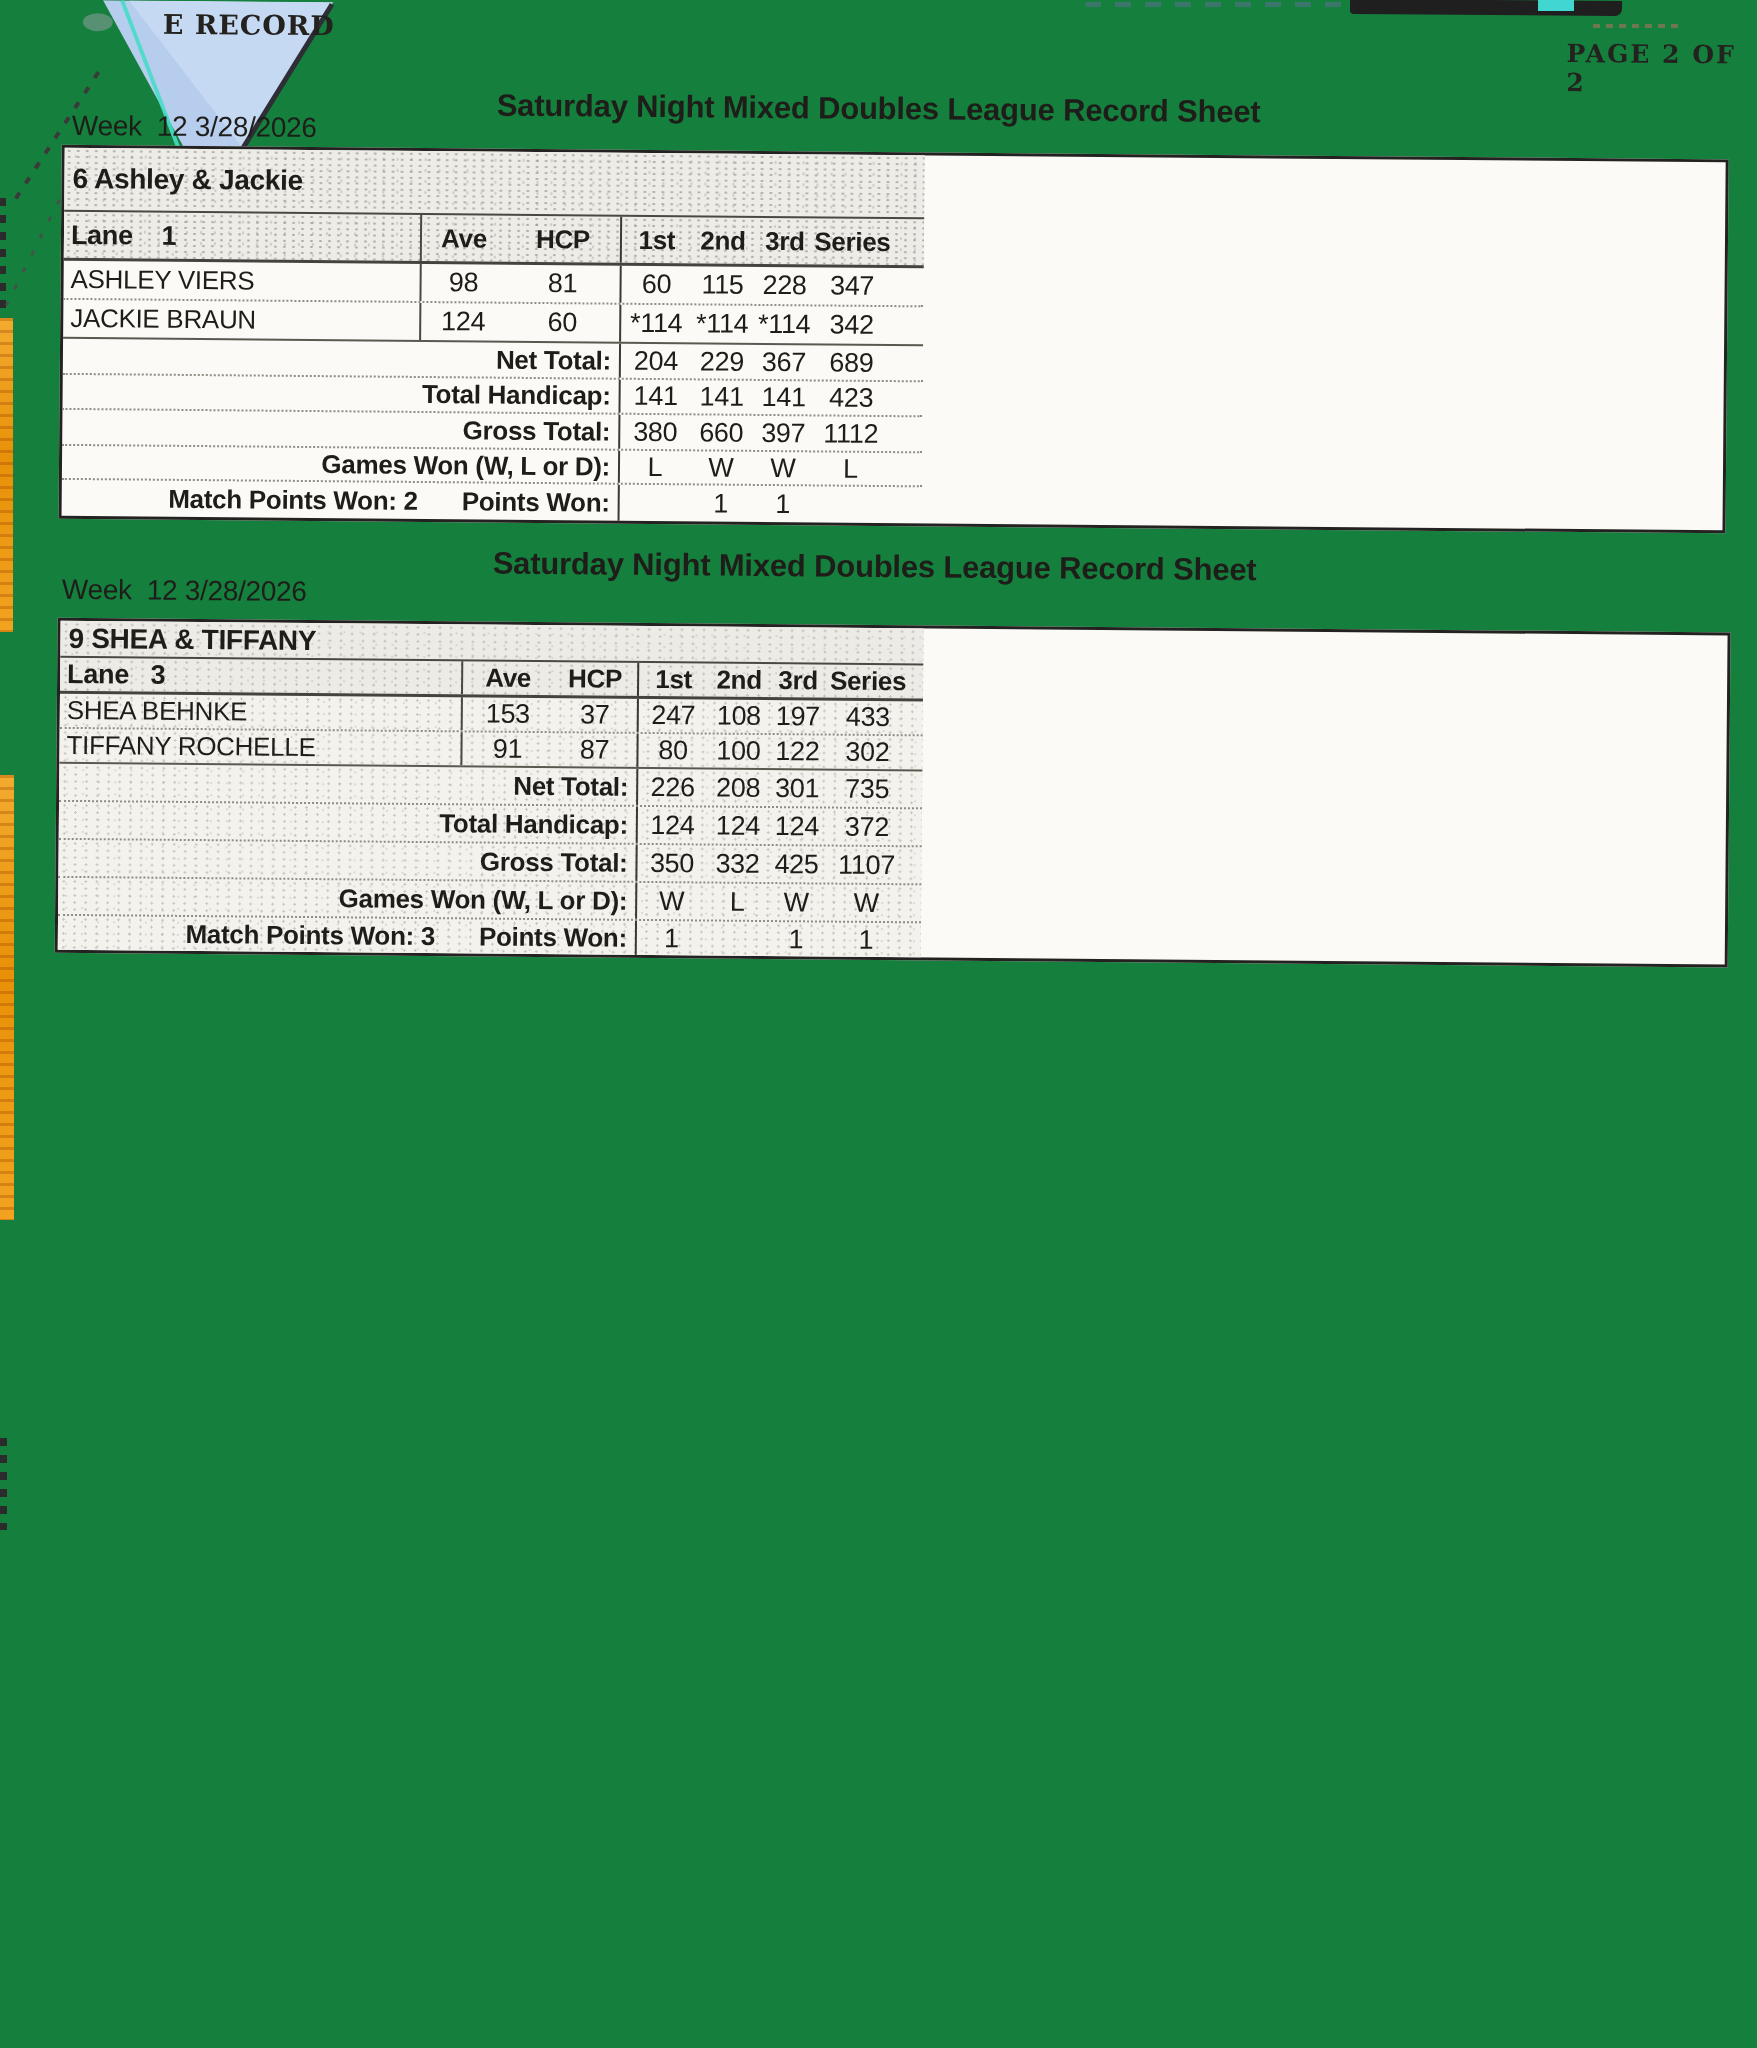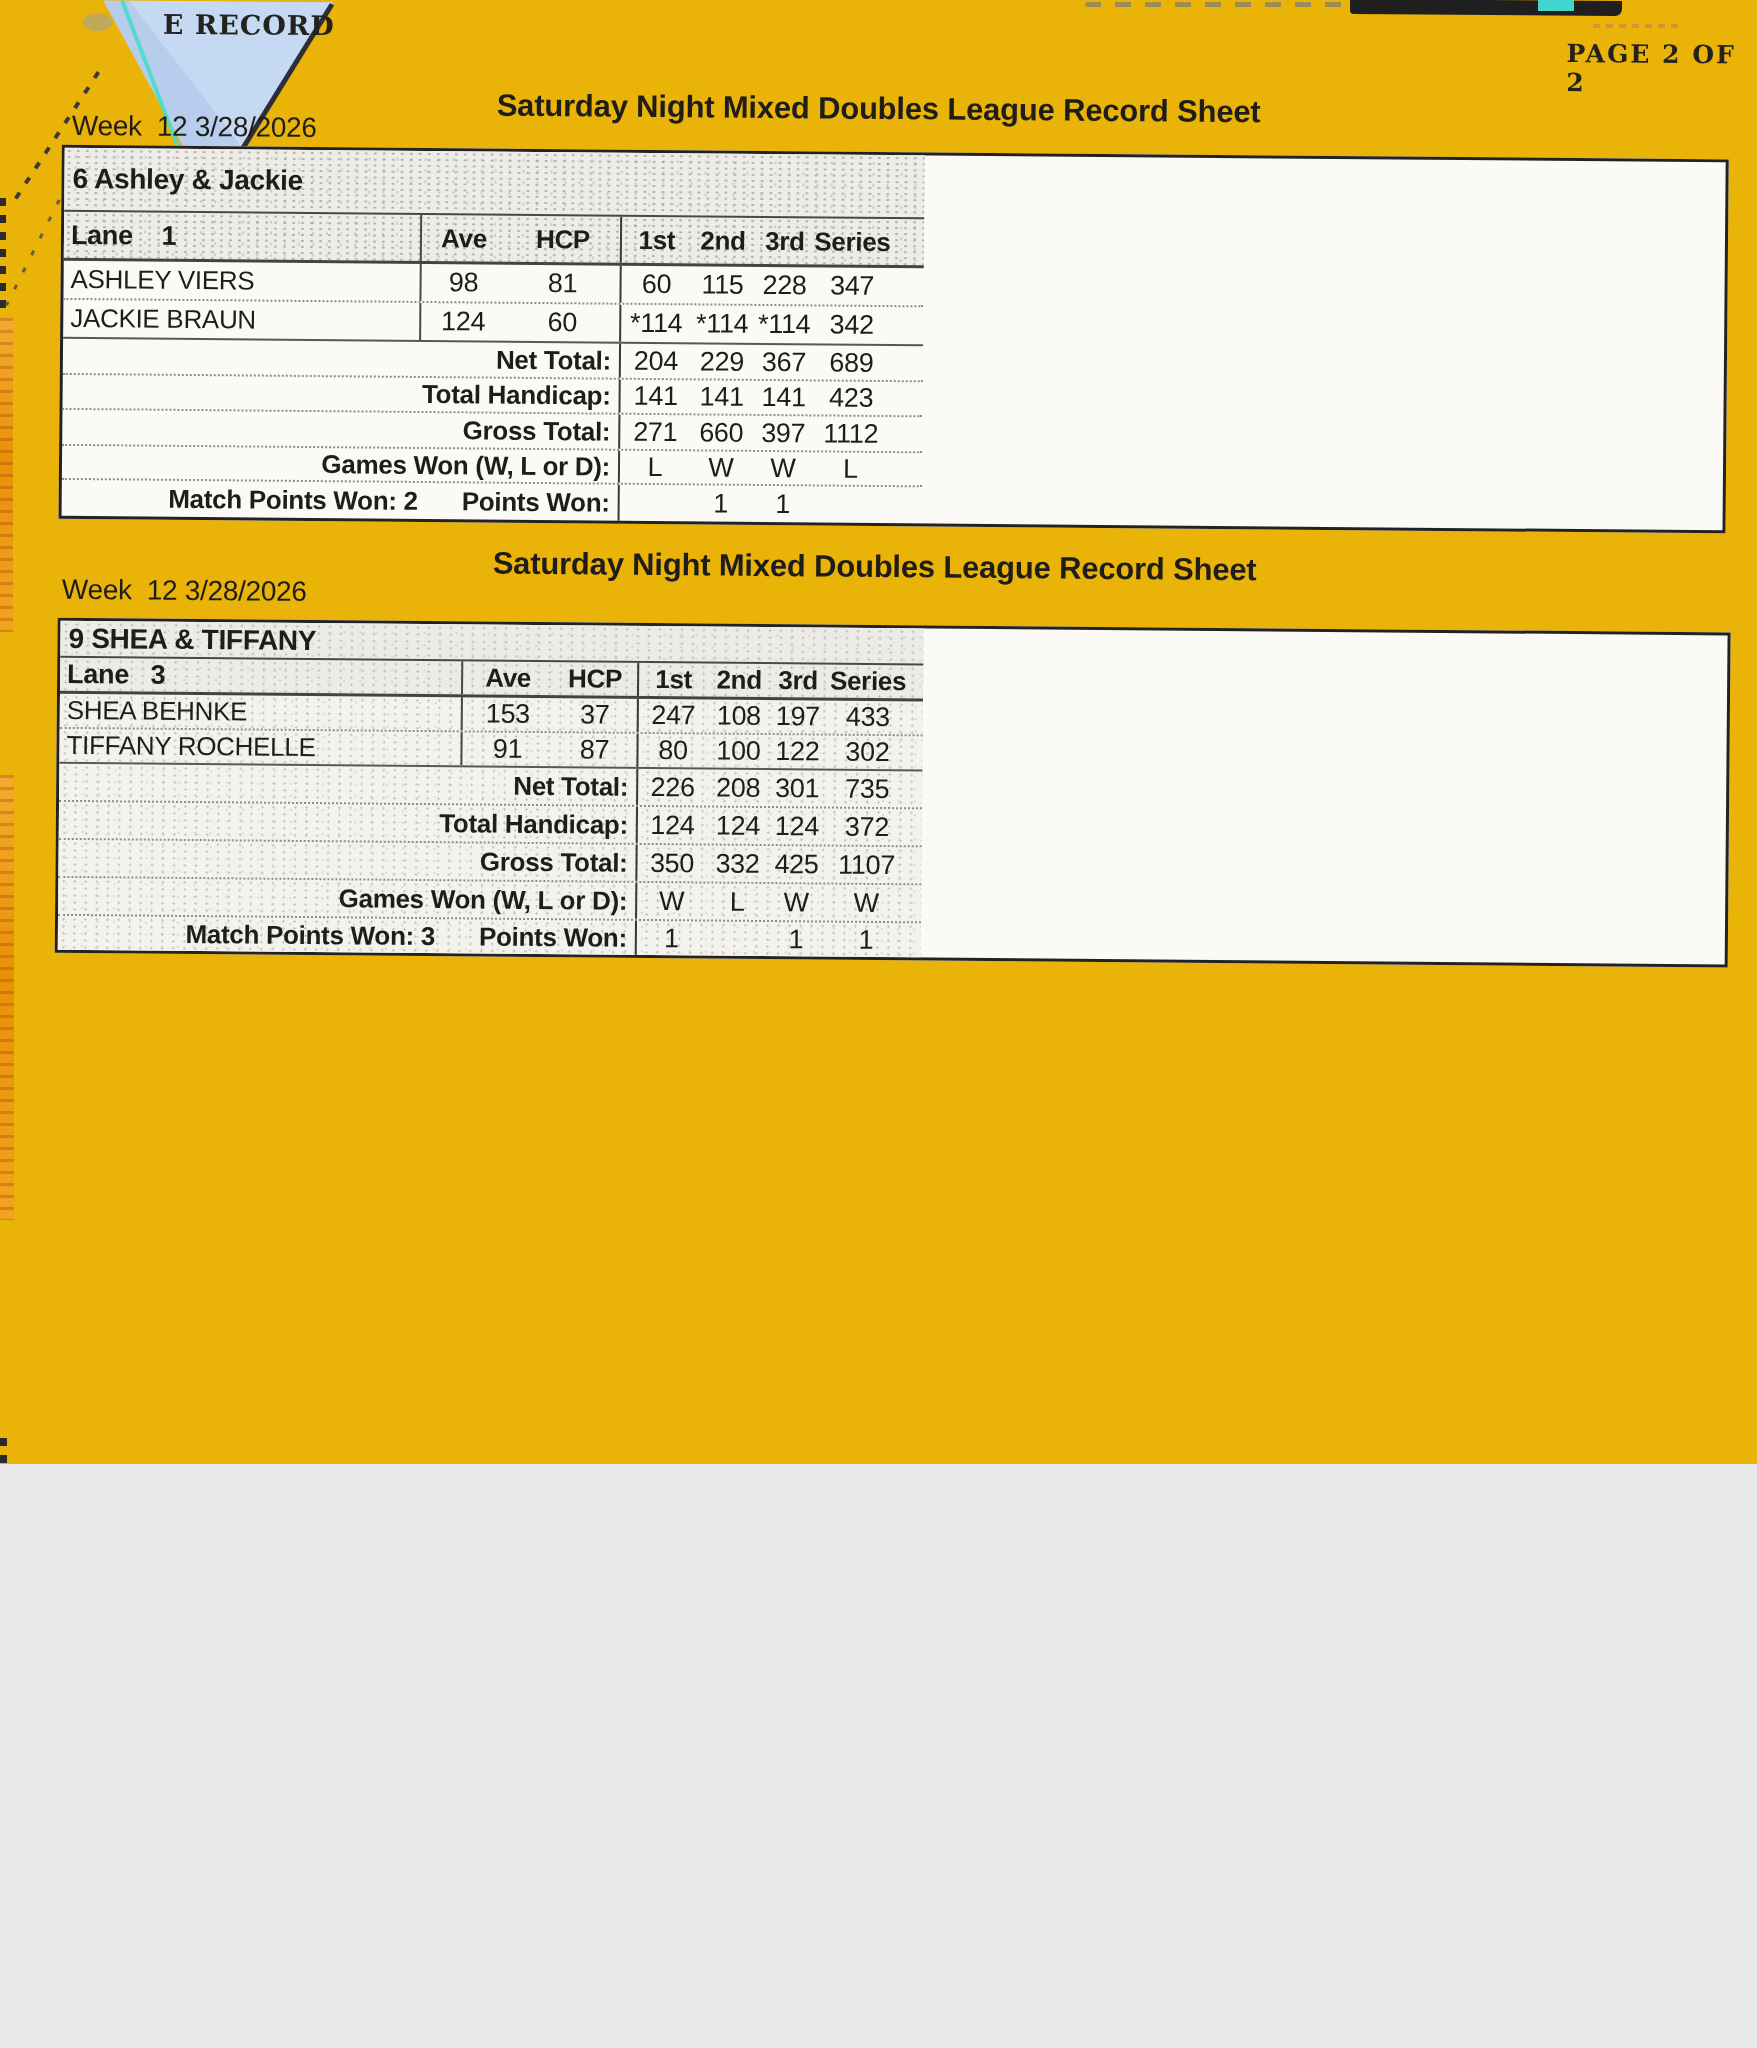--- a/index.html
+++ b/index.html
@@ -1,16 +1,16 @@
 <!DOCTYPE html>
 <html><head>
 <meta charset="utf-8">
 <style>
   html,body{margin:0;padding:0;background:#e8e8e8;}
-  .page{position:relative;width:1757px;height:1464px;background:#eab308;overflow:hidden;
+  .page{position:relative;width:1757px;height:2048px;background:#15803d;overflow:hidden;
         font-family:"Liberation Sans",sans-serif;color:#1e1d19;}
   .scan{position:absolute;inset:0;transform:rotate(0.5deg);transform-origin:80px 120px;}
 
   
   .cornertext{position:absolute;left:162px;top:8px;font:bold 27px "DejaVu Serif",serif;
               letter-spacing:1px;color:#23221f;}
   .pagelabel{position:absolute;left:1566px;top:26px;font:bold 25px "DejaVu Serif",serif;
              letter-spacing:2px;color:#23221f;}
   .title{position:absolute;left:0;width:1757px;text-align:center;
          font-weight:bold;font-size:31px;letter-spacing:-0.2px;}
@@ -159,21 +159,21 @@
           </div>
           <div class="row tt r1">
             <div class="c lab">Total Handicap:</div>
             <div class="c">141</div>
             <div class="c">141</div>
             <div class="c">141</div>
             <div class="c">423</div>
           </div>
           <div class="row tt r2">
             <div class="c lab">Gross Total:</div>
-            <div class="c">271</div>
+            <div class="c">380</div>
             <div class="c">660</div>
             <div class="c">397</div>
             <div class="c">1112</div>
           </div>
           <div class="row tt r3">
             <div class="c lab">Games Won (W, L or D):</div>
             <div class="c">L</div>
             <div class="c">W</div>
             <div class="c">W</div>
             <div class="c">L</div>

